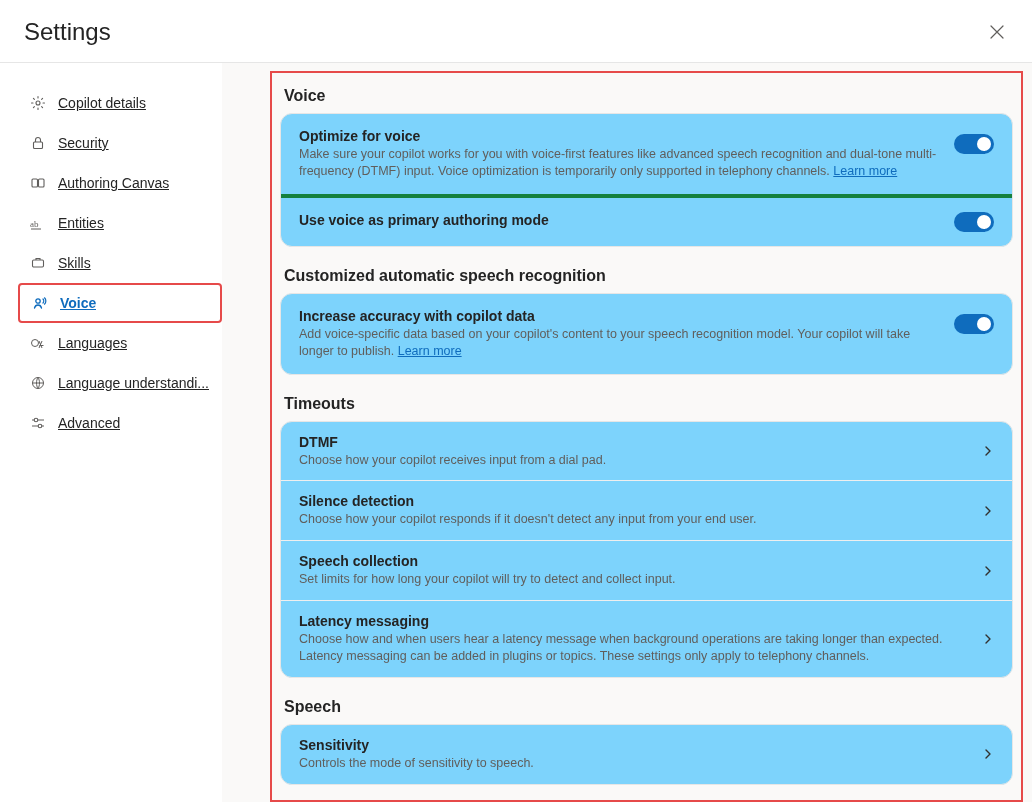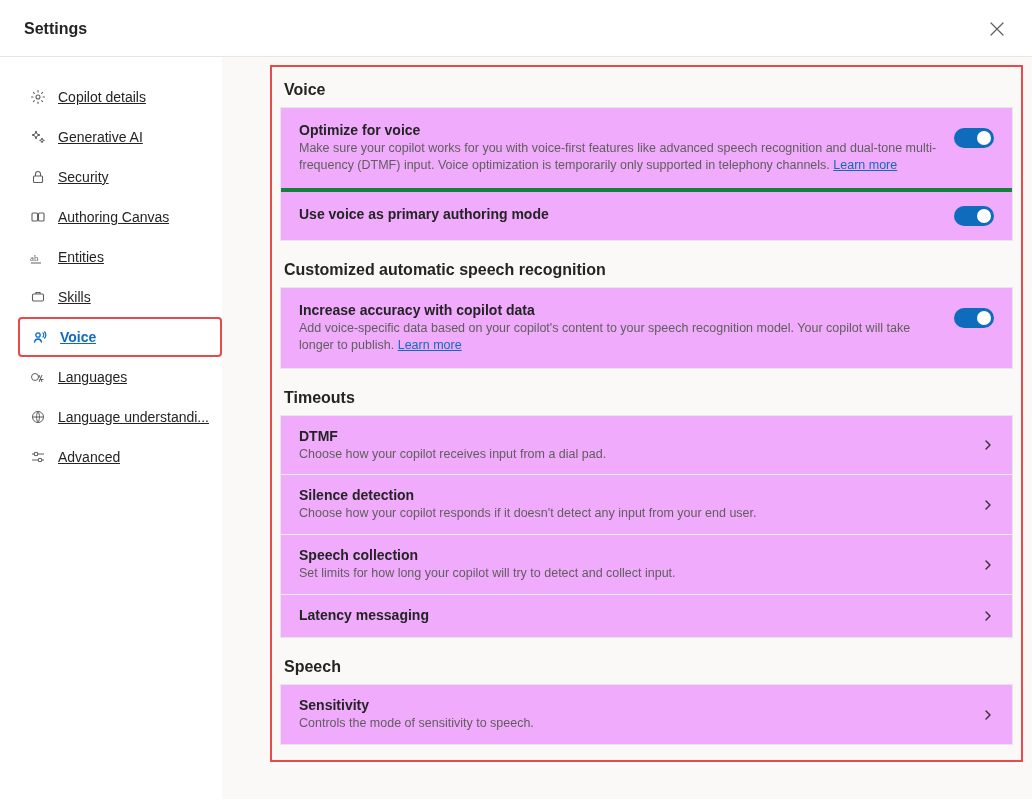--- a/index.html
+++ b/index.html
@@ -13,22 +13,22 @@
     overflow: hidden;
   }
   .header {
     display: flex;
     align-items: center;
     justify-content: space-between;
     padding: 18px 24px 16px 24px;
     border-bottom: 1px solid #e6e6e6;
   }
   .header h1 {
-    font-size: 16px;
-    font-weight: 700;
+    font-size: 24px;
+    font-weight: 400;
     color: #242424;
   }
   .close-btn {
     background: none;
     border: none;
     cursor: pointer;
     color: #605e5c;
     padding: 4px;
   }
   .body {
@@ -84,23 +84,23 @@
     padding: 12px 8px 14px 8px;
     background: #faf9f8;
   }
   .section-title {
     font-size: 16px;
     font-weight: 600;
     color: #242424;
     margin: 2px 0 8px 4px;
   }
   .card {
-    background: #f0abfc;
+    background: #7dd3fc;
     border: 1px solid #e6e6e6;
-    border-radius: 0;
+    border-radius: 12px;
     margin-bottom: 20px;
   }
   .card-block {
     padding: 14px 18px;
     display: flex;
     align-items: flex-start;
     gap: 16px;
   }
   .card-block + .card-block {
     border-top: 4px solid #15803d;
@@ -180,28 +180,20 @@
     <div class="nav-item">
       <span class="icon">
         <svg width="16" height="16" viewBox="0 0 16 16">
             <circle cx="8" cy="8" r="2" fill="none" stroke="#605e5c" stroke-width="1.1"></circle>
             <path d="M8 1.5v1.5M8 13v1.5M14.5 8h-1.5M3 8H1.5M12.6 3.4l-1 1M4.4 11.6l-1 1M12.6 12.6l-1-1M4.4 4.4l-1-1" stroke="#605e5c" stroke-width="1.1" stroke-linecap="round"></path>
           </svg>
       </span>
       <span class="label">Copilot details</span>
     </div>
 
-    <div class="nav-item">
-      <span class="icon">
-        <svg width="16" height="16" viewBox="0 0 16 16">
-            <path d="M6 2l1 3 3 1-3 1-1 3-1-3-3-1 3-1z M12 9l.6 1.8 1.8.6-1.8.6-.6 1.8-.6-1.8L9.6 11.4l1.8-.6z" fill="none" stroke="#605e5c" stroke-width="1" stroke-linejoin="round"></path>
-          </svg>
-      </span>
-      <span class="label">Generative AI</span>
-    </div>
 
     <div class="nav-item">
       <span class="icon">
         <svg width="16" height="16" viewBox="0 0 16 16">
             <rect x="3.5" y="7" width="9" height="6.5" rx="1" fill="none" stroke="#605e5c" stroke-width="1.1"></rect>
             <path d="M5.5 7V5a2.5 2.5 0 0 1 5 0v2" fill="none" stroke="#605e5c" stroke-width="1.1"></path>
           </svg>
       </span>
       <span class="label">Security</span>
     </div>
@@ -346,20 +338,21 @@
           </div>
           <span class="chev">
               <svg width="12" height="12" viewBox="0 0 12 12">
                 <path d="M4 2l4 4-4 4" fill="none" stroke="#323130" stroke-width="1.4" stroke-linecap="round" stroke-linejoin="round"></path>
               </svg>
             </span>
         </div>
         <div class="nav-row">
           <div class="text">
             <div class="block-title">Latency messaging</div>
+            <div class="block-desc">Choose how and when users hear a latency message when background operations are taking longer than expected. Latency messaging can be added in plugins or topics. These settings only apply to telephony channels.</div>
           </div>
           <span class="chev">
               <svg width="12" height="12" viewBox="0 0 12 12">
                 <path d="M4 2l4 4-4 4" fill="none" stroke="#323130" stroke-width="1.4" stroke-linecap="round" stroke-linejoin="round"></path>
               </svg>
             </span>
         </div>
       </div>
 
       <div class="section-title">Speech</div>

